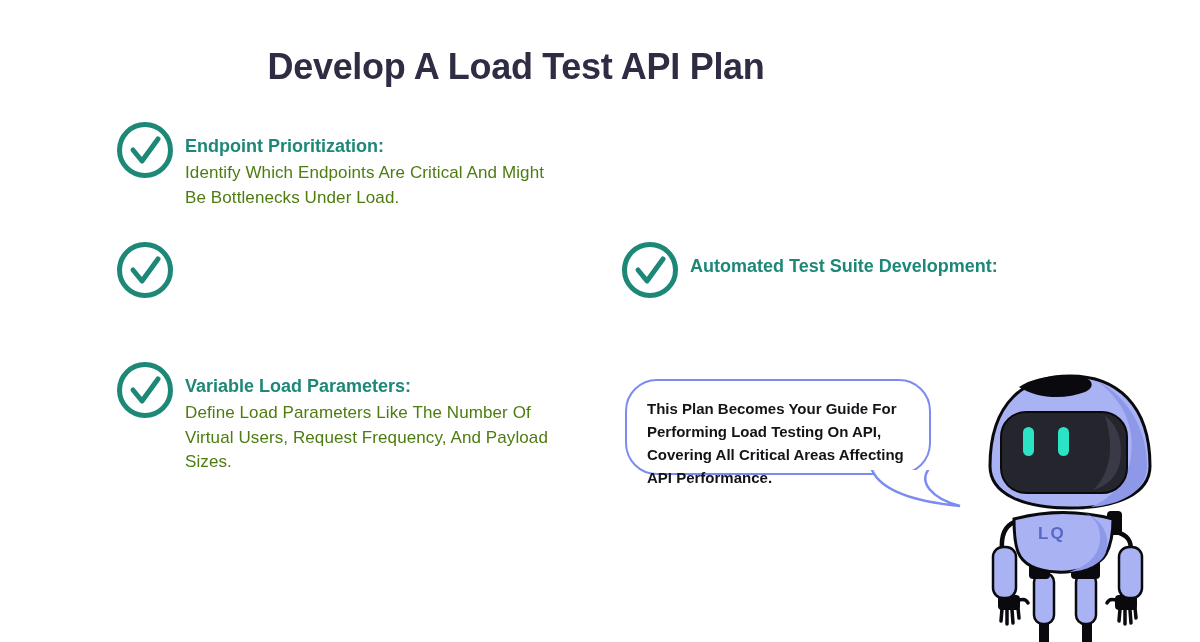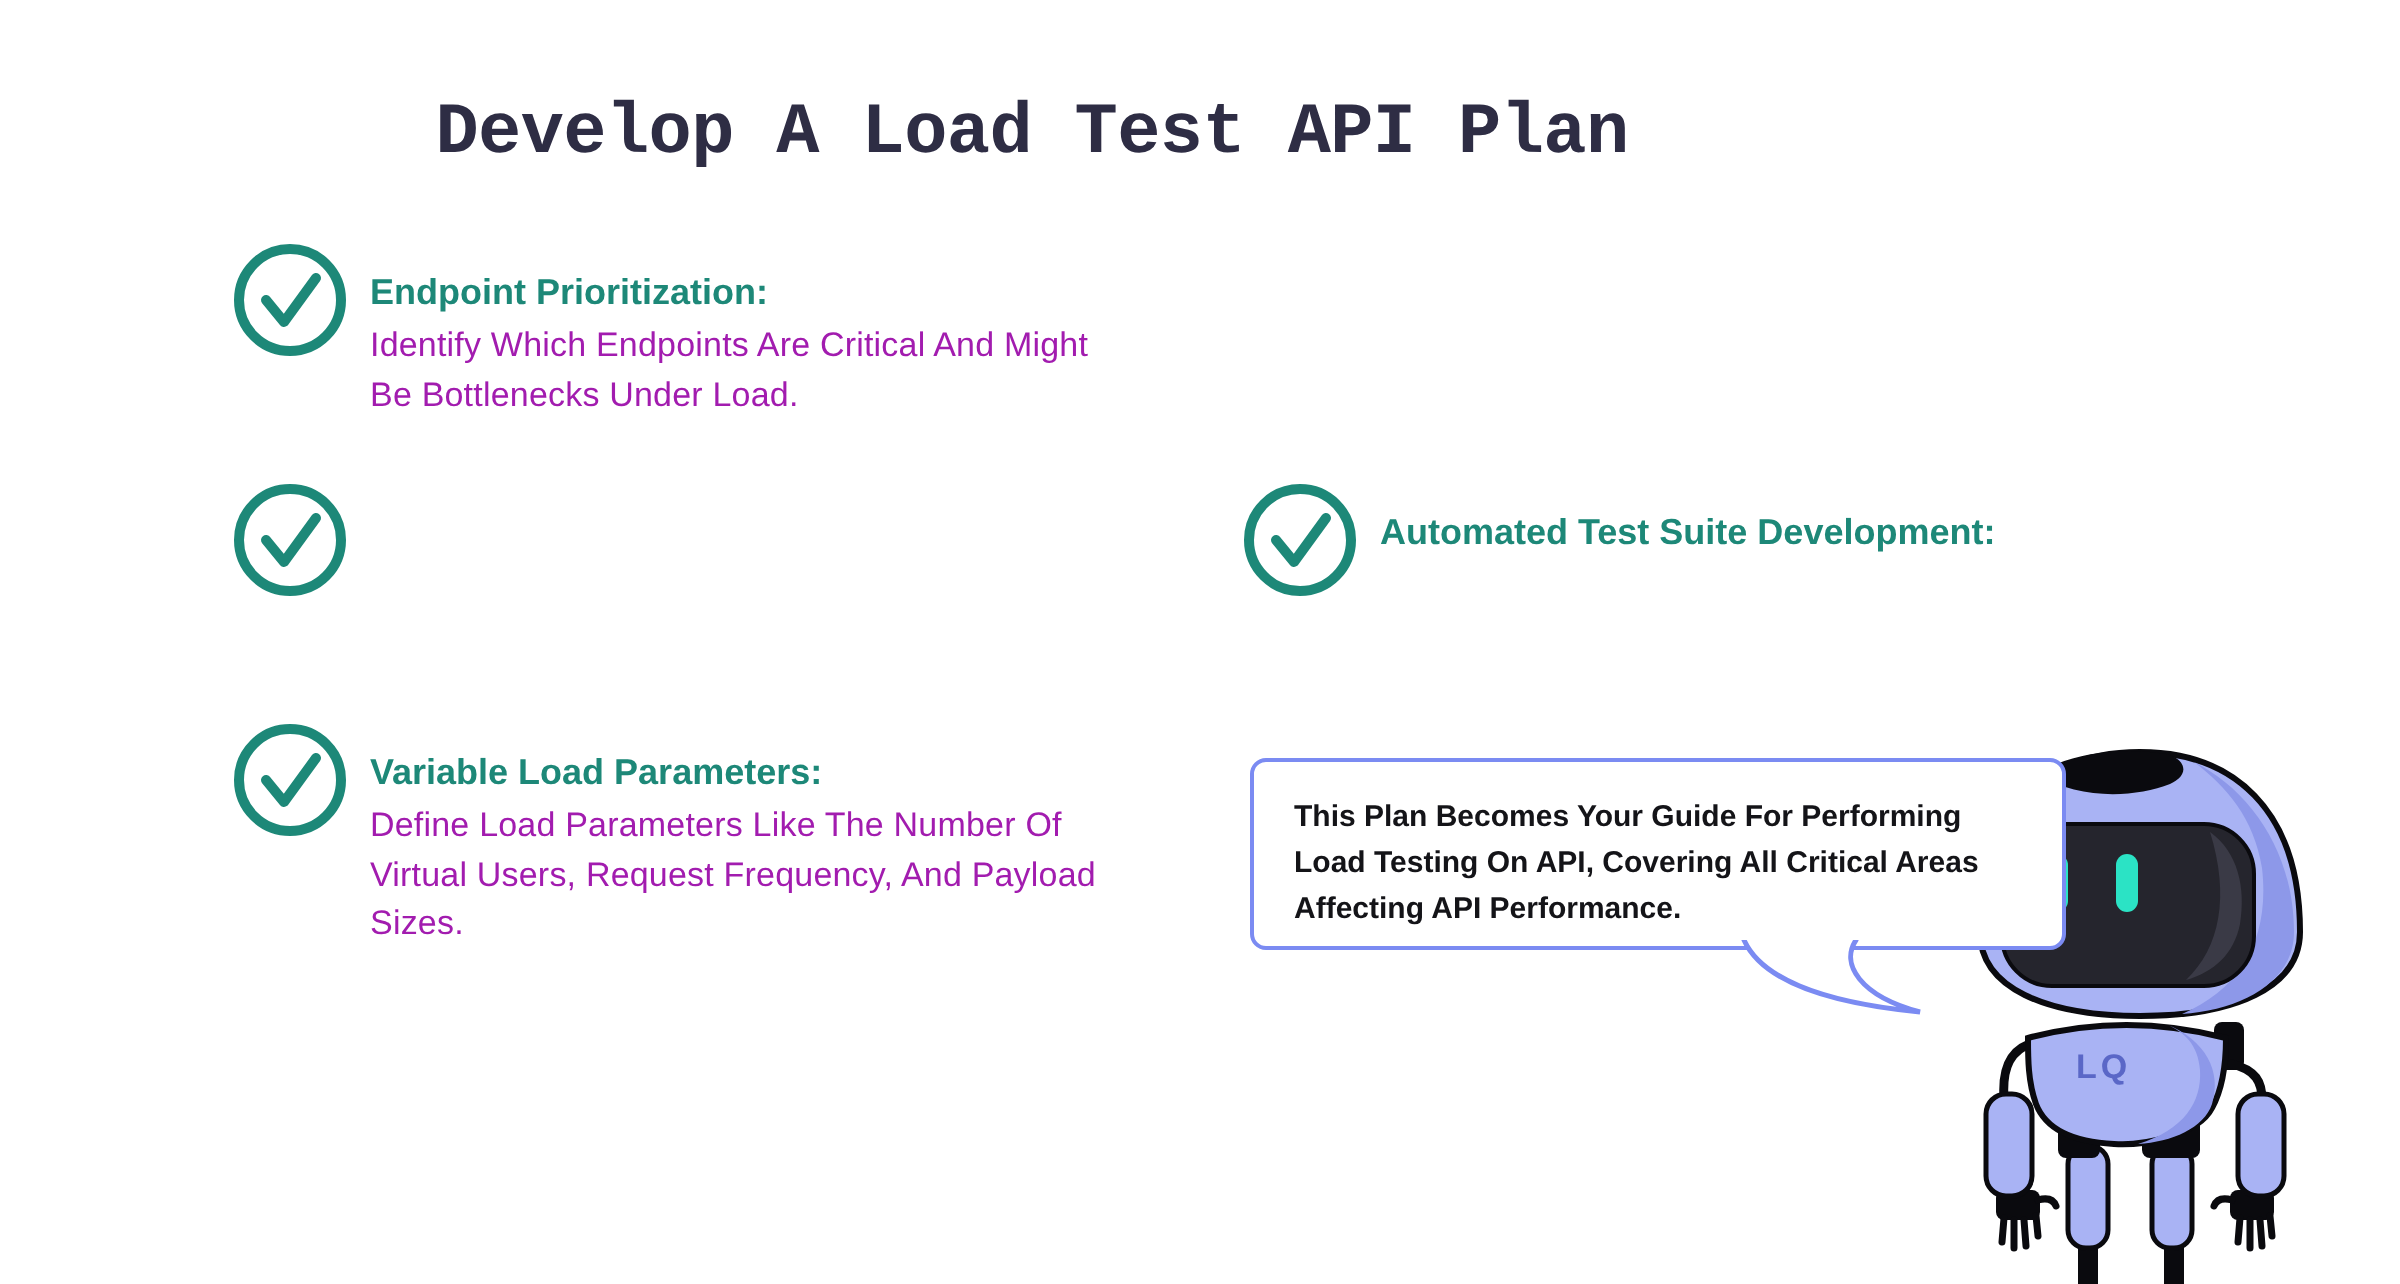--- a/index.html
+++ b/index.html
@@ -2,42 +2,42 @@
 <html><head>
 <meta charset="utf-8">
 <style>
   html,body { margin:0; padding:0; background:#ffffff; }
   .canvas {
     position:relative; width:1200px; height:642px; background:#ffffff;
     font-family:"Liberation Sans", sans-serif; overflow:hidden;
   }
   .title {
     position:absolute; top:46px; left:0; width:1032px; text-align:center;
-    font-size:36px; font-weight:bold; letter-spacing:-0.3px; color:#2e2d44; margin:0;font-family:Liberation Mono, monospace;
+    font-size:36px; font-weight:bold; letter-spacing:-0.3px; color:#2e2d44; margin:0;
   }
   .item { position:absolute; display:flex; }
   .check-wrap { flex:0 0 58px; width:58px; height:58px; margin-right:11px; }
   .item .txt { padding-top:2px;margin-top:12px; }
   .item h3 {
     margin:0 0 4px 0; font-size:18px; line-height:22px;
     font-weight:bold; color:#1d8878;
   }
   .item p {
-    margin:0; font-size:17px; line-height:24.5px; color:#a21caf; letter-spacing:0.1px;
+    margin:0; font-size:17px; line-height:24.5px; color:#4d7c0f; letter-spacing:0.1px;
   }
   .col-left  .txt { width:368px; }
   .col-right .txt { width:378px; }
   #item-l1 { left:116px; top:121px; }
   #item-l2 { left:116px; top:241px; }
   #item-l3 { left:116px; top:361px; }
   #item-r1 { left:621px; top:121px; }
   #item-r2 { left:621px; top:241px;justify-content:space-between; }
   .bubble {
-    position:absolute; left:625px; top:379px; width:408px; height:96px;
-    box-sizing:border-box; border:2.5px solid #7b8bf2; border-radius:8px;
+    position:absolute; left:625px; top:379px; width:306px; height:96px;
+    box-sizing:border-box; border:2.5px solid #7b8bf2; border-radius:32px;
     background:#ffffff; padding:16px 12px 12px 20px; z-index:1;
   }
   .bubble p {
     margin:0; font-size:15px; line-height:23px; font-weight:bold;
     color:#141418; letter-spacing:0px;
   }
   .bubble-tail { position:absolute; left:858px; top:470px; z-index:2; }
   .robot { position:absolute; left:955px; top:371px; z-index:0; }
 </style>
 </head>

